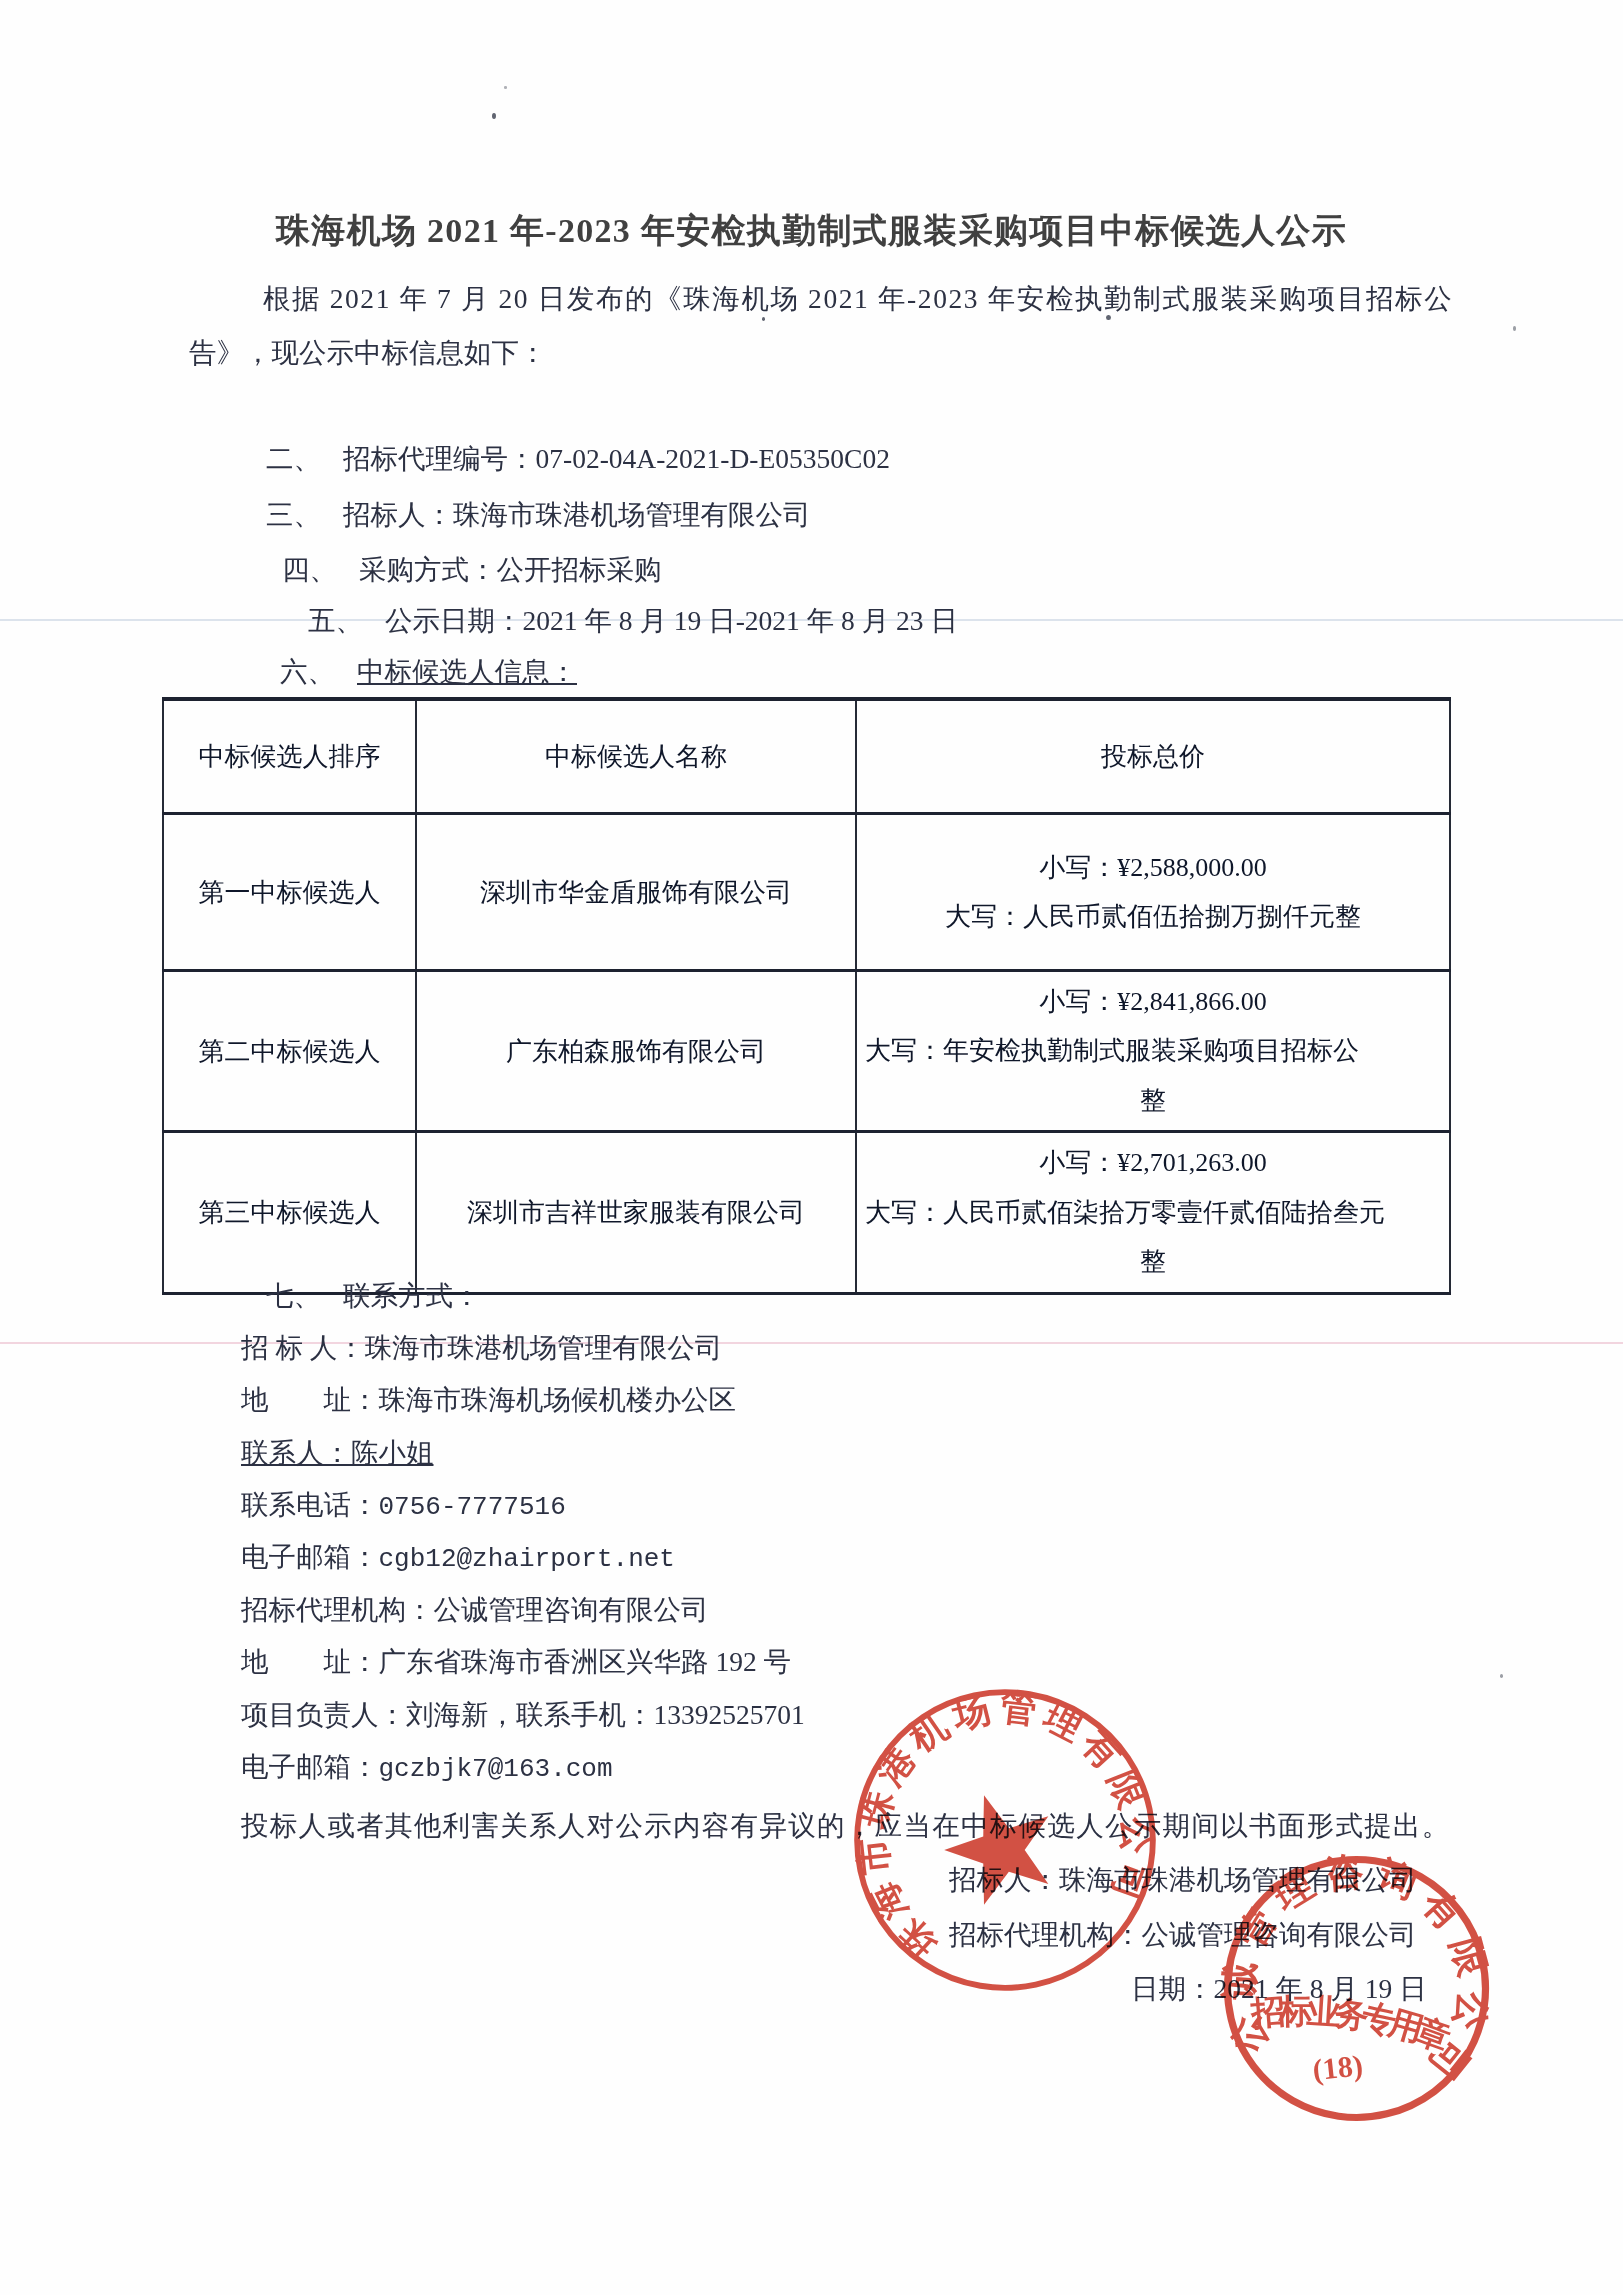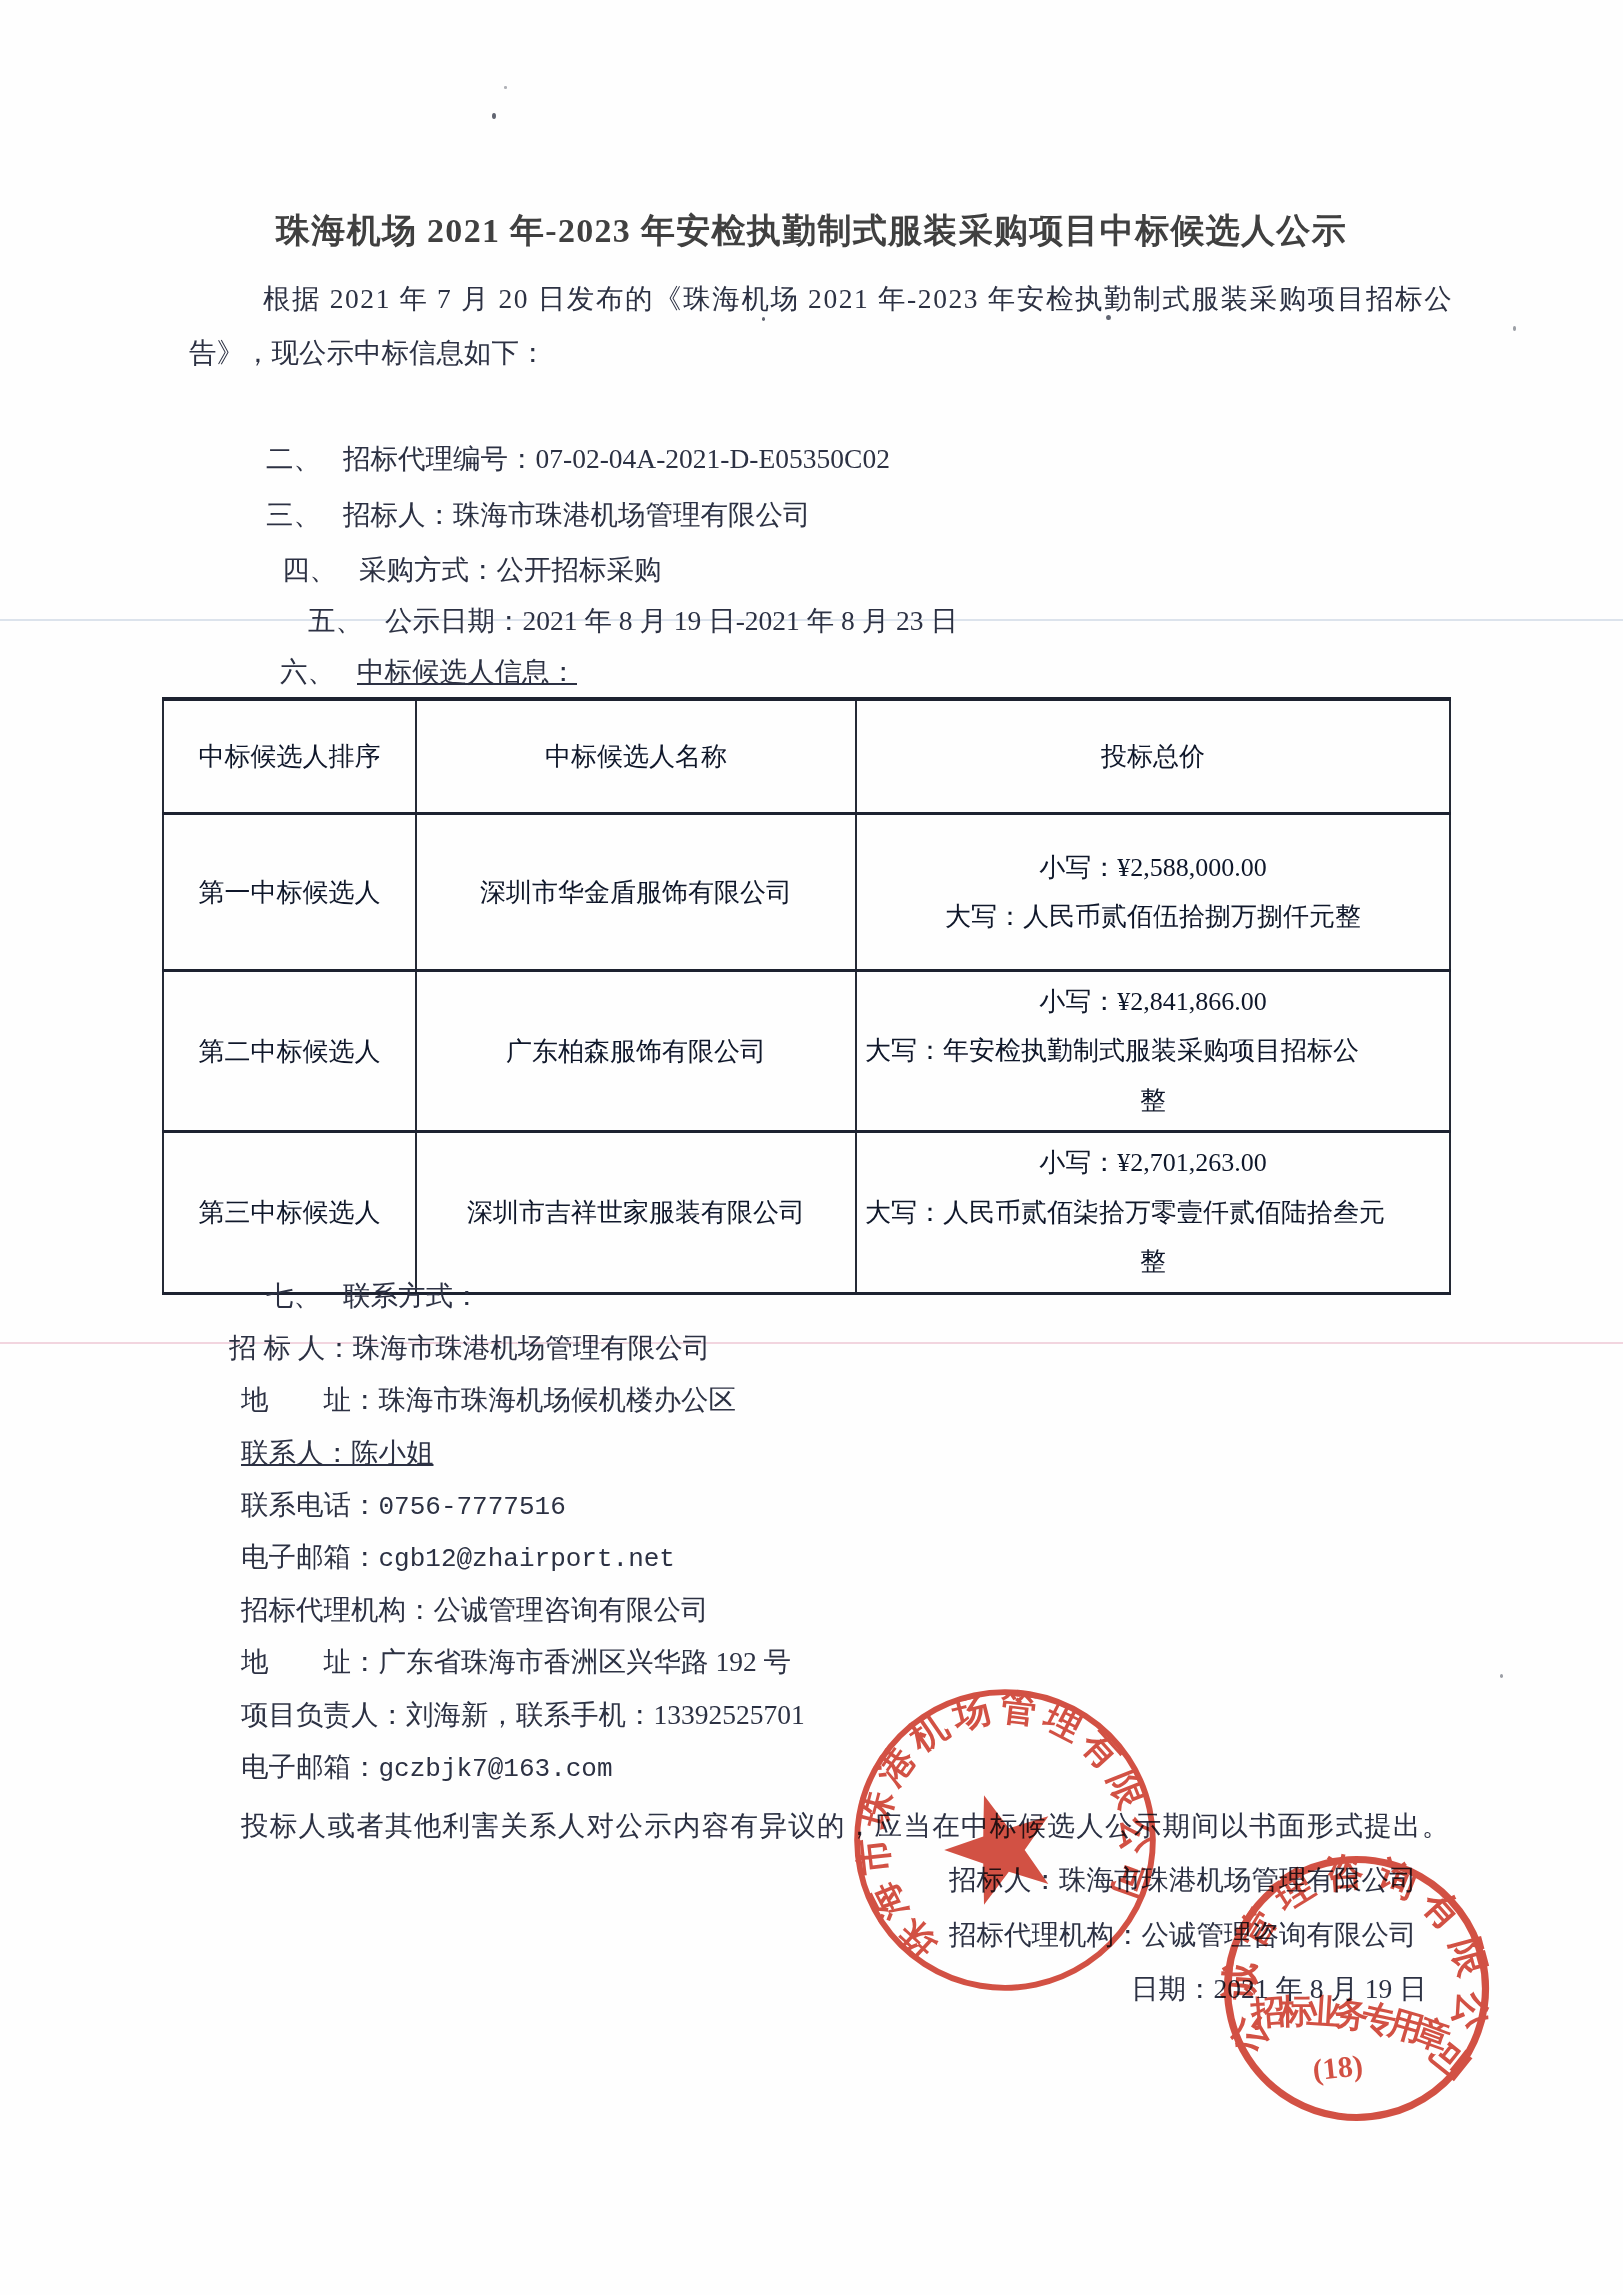--- a/index.html
+++ b/index.html
@@ -113,21 +113,21 @@
           <div class="price-line pl-center">小写：¥2,701,263.00</div>
           <div class="price-line pl-left">大写：人民币贰佰柒拾万零壹仟贰佰陆拾叁元</div>
           <div class="price-line pl-center">整</div>
         </td>
       </tr>
     </tbody>
   </table>
 
   <div class="line" style="top:1280px;left:266px;"><span class="num">七、</span><span>联系方式：</span></div>
 
-  <div class="line" style="top:1332px;left:229px;"><span>招 标 人：</span><span>珠海市珠港机场管理有限公司</span></div>
+  <div class="line" style="top:1332px;left:241px;"><span>招 标 人：</span><span>珠海市珠港机场管理有限公司</span></div>
   <div class="line" style="top:1384px;left:241px;"><span>地　　址：</span><span>珠海市珠海机场候机楼办公区</span></div>
   <div class="line" style="top:1437px;left:241px;text-decoration:underline;"><span>联系人：</span><span>陈小姐</span></div>
   <div class="line" style="top:1489px;left:241px;"><span>联系电话：</span><span class="mono">0756-7777516</span></div>
   <div class="line" style="top:1541px;left:241px;"><span>电子邮箱：</span><span class="mono">cgb12@zhairport.net</span></div>
   <div class="line" style="top:1594px;left:241px;"><span>招标代理机构：</span><span>公诚管理咨询有限公司</span></div>
   <div class="line" style="top:1646px;left:241px;"><span>地　　址：</span><span>广东省珠海市香洲区兴华路 192 号</span></div>
   <div class="line" style="top:1699px;left:241px;"><span>项目负责人：</span><span>刘海新，联系手机：13392525701</span></div>
   <div class="line" style="top:1751px;left:241px;"><span>电子邮箱：</span><span class="mono">gczbjk7@163.com</span></div>
 
   <div class="line" style="top:1810px;left:241px;letter-spacing:1.3px;">投标人或者其他利害关系人对公示内容有异议的，应当在中标候选人公示期间以书面形式提出。</div>

